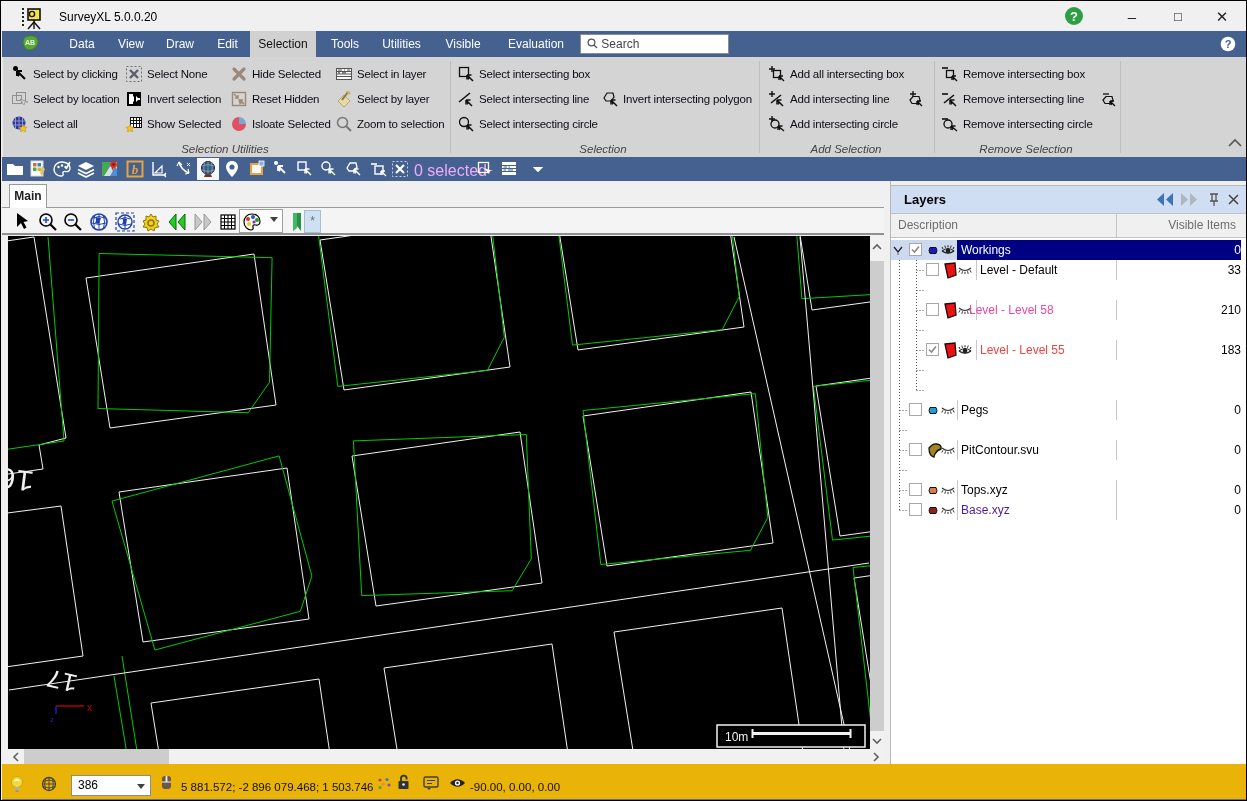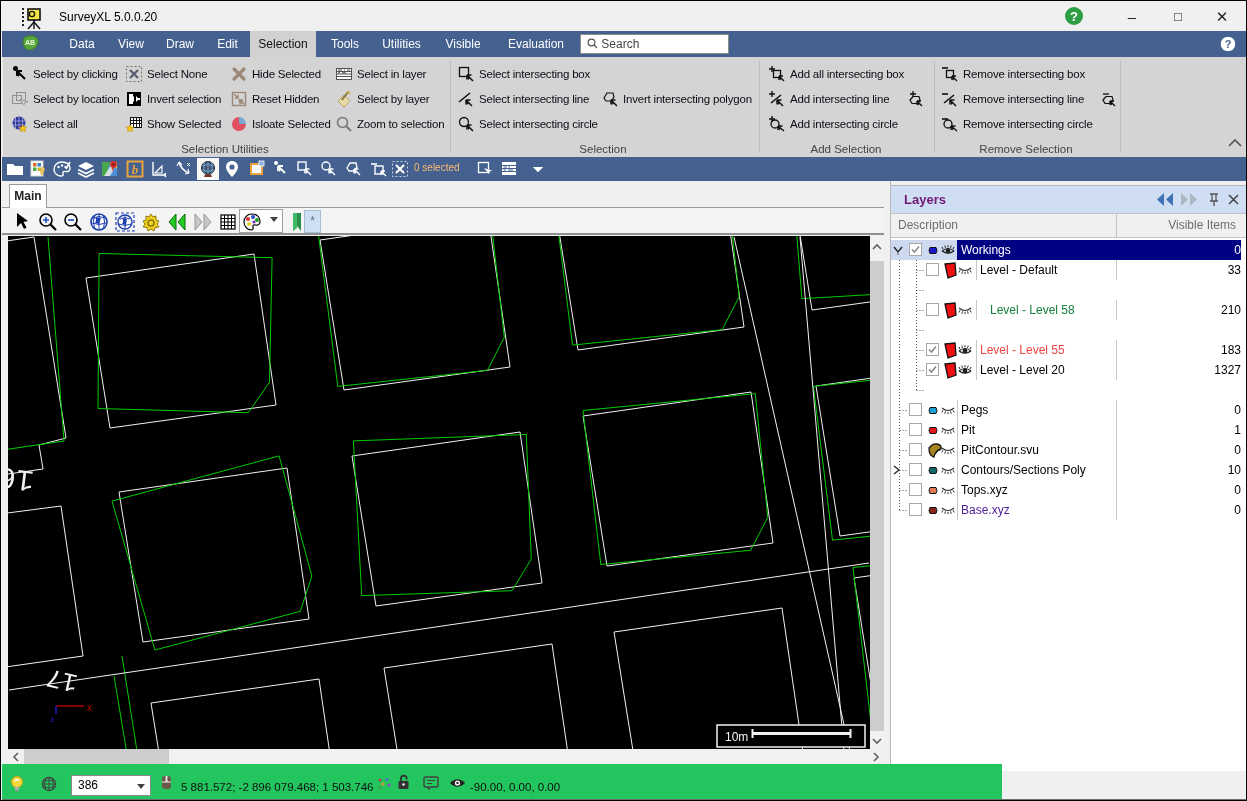--- a/index.html
+++ b/index.html
@@ -11,21 +11,21 @@
 #titlebar .title { position:absolute; left:57px; top:8px; font-size:12px; color:#000; }
 .wbtn { position:absolute; top:0; width:46px; height:29px; text-align:center; line-height:29px; color:#222; font-size:15px; }
 
 #menubar { left:1px; top:30px; width:1245px; height:26px; background:#44618f; }
 #menubar .tab { position:absolute; top:0; height:26px; line-height:26px; color:#fff; font-size:12px; text-align:center; }
 #menubar .tab.active { background:#d2d1d2; color:#111; }
 #searchbox { position:absolute; left:578px; top:3px; width:149px; height:20px; background:#fff; border:1px solid #8c8c8c; color:#444; font-size:12px; line-height:18px; padding-left:6px; }
 
 #ribbon { left:1px; top:56px; width:1245px; height:100px; background:#d5d4d5; border-left:1px solid #e8e8e8; }
 .rsep { position:absolute; top:4px; width:1px; height:92px; background:#bdbcbd; }
-.rgl { position:absolute; top:86px; height:14px; font-size:11.5px; color:#444; text-align:center; }
+.rgl { position:absolute; top:86px; height:14px; font-size:11.5px; color:#444; text-align:center;font-style:italic; }
 .ritem { position:absolute; height:16px; line-height:16px; font-size:11.5px; letter-spacing:-0.2px; color:#0c0c14; white-space:nowrap; }
 .ritem svg { position:absolute; left:0; top:0; }
 .ritem .rlabel { position:absolute; left:21px; top:0; }
 
 #qbar { left:1px; top:156px; width:1245px; height:24px; background:#44618f; }
 .qi { position:absolute; top:3px; width:18px; height:18px; }
 
 #tabrow { left:1px; top:180px; width:884px; height:27px; background:#f0f0f0; border-bottom:1px solid #9a9a9a; }
 #maintab { position:absolute; left:7px; top:3px; width:38px; height:24px; background:#fff; border:1px solid #9a9a9a; border-bottom:none; text-align:center; line-height:22px; font-weight:bold; color:#222; font-size:12px; }
 
@@ -40,30 +40,30 @@
 #vscroll { left:869px; top:235px; width:14px; height:513px; background:#f1f1f1; }
 #vscroll .thumb { position:absolute; left:0; top:25px; width:14px; height:470px; background:#cdcdcd; }
 
 #hscroll { left:7px; top:748px; width:876px; height:15px; background:#f1f1f1; }
 #hscroll .thumb { position:absolute; left:16px; top:0; width:145px; height:15px; background:#cdcdcd; }
 
 #splitter { left:883px; top:180px; width:7px; height:583px; background:#f0f0f0; border-right:1px solid #b8b8b8; }
 
 #layers { left:890px; top:184px; width:356px; height:585px; background:#fff; border-top:1px solid #b8b8b8; }
 #ltitle { position:absolute; left:0; top:0; width:356px; height:27px; background:#cfdef2; }
-#ltitle .cap { position:absolute; left:13px; top:6px; font-weight:bold; font-size:13px; color:#701a75; }
+#ltitle .cap { position:absolute; left:13px; top:6px; font-weight:bold; font-size:13px; color:#000000; }
 #lheader { position:absolute; left:0; top:27px; width:356px; height:25px; background:#f0f0f0; border:1px solid #c3c3c3; border-left:none; color:#6e6e6e; }
 #ltree { position:absolute; left:0; top:52px; width:356px; height:533px; background:#fff; overflow:hidden; }
 .trow { position:absolute; left:0; width:356px; height:20px; }
 .trow .lbl { position:absolute; top:3px; font-size:12px; color:#000; }
 .trow .val { position:absolute; right:6px; top:3px; font-size:12px; color:#000; }
 .cb { position:absolute; top:3px; width:13px; height:13px; background:#fff; border:1px solid #a8a8a8; }
 .colline { position:absolute; top:0; width:1px; height:20px; background:#c8c8c8; }
 
-#statusbar { left:1px; top:763px; width:1000px; height:35px; background:#22c55e; }
+#statusbar { left:1px; top:763px; width:1245px; height:35px; background:#eab308; }
 #statusbar .txt { position:absolute; top:17px; font-size:11.5px; color:#111; white-space:nowrap; }
 #bottomedge { left:1px; top:798px; width:1245px; height:2px; background:#6d6d6d; }
 #combo { position:absolute; left:69px; top:11px; width:80px; height:21px; background:#fff; border:1px solid #8c8c8c; font-size:12px; line-height:19px; padding-left:6px; color:#000; }
 </style>
 </head>
 <body>
 <div class="abs" id="titlebar">
   <svg style="position:absolute;left:18px;top:4px" width="26" height="24" viewBox="0 0 26 24">
     <line x1="3" y1="2" x2="3" y2="22" stroke="#222" stroke-width="2" stroke-dasharray="2,2"></line>
     <rect x="8" y="3" width="12" height="11" fill="#f3e545" stroke="#111" stroke-width="1.6"></rect>
@@ -407,21 +407,21 @@
     </svg>
   <svg class="qi" style="left:368px" viewBox="0 0 18 18">
       <path d="M1 4 H7" stroke="#fff" stroke-width="1.6"></path>
       <rect x="5" y="6" width="8" height="8" fill="none" stroke="#fff" stroke-width="1.4"></rect>
       <path d="M11 11 L16 16 M11 11 L11 15 M11 11 L15 11" stroke="#fff" stroke-width="1.3"></path>
     </svg>
   <svg class="qi" style="left:389px" viewBox="0 0 18 18">
       <rect x="1.5" y="1.5" width="15" height="15" fill="none" stroke="#c8d2e4" stroke-dasharray="2,2"></rect>
       <path d="M5 5 L13 13 M13 5 L5 13" stroke="#fff" stroke-width="2.2"></path>
     </svg>
-  <div style="position:absolute;left:412px;top:5px;color:#fdba74;font-size:10px">0 selected</div>
+  <div style="position:absolute;left:412px;top:5px;color:#f0abfc;font-size:16px">0 selected</div>
   <svg class="qi" style="left:474px" viewBox="0 0 18 18">
       <rect x="2.5" y="2.5" width="10" height="10" fill="none" stroke="#fff" stroke-width="1.3"></rect>
       <path d="M8 8 L13 14 L14 11 L17 11 Z" fill="#fff"></path>
     </svg>
   <svg class="qi" style="left:498px" viewBox="0 0 18 18">
       <rect x="2" y="2" width="14" height="13" fill="#fff"></rect>
       <path d="M2 5.5 H16 M2 8.5 H16 M2 11.5 H16" stroke="#44618f"></path>
       <path d="M3.5 7 H7 M8.5 7 H10 M3.5 10 H6 M8 10 H13" stroke="#44618f" stroke-width="1.2"></path>
     </svg>
   <svg class="qi" style="left:527px" viewBox="0 0 18 18">
@@ -638,21 +638,21 @@
       <div class="trow" style="top:62px">
         <div class="cb" style="left:35px"></div>
         <svg style="position:absolute;left:52px;top:2px" width="15" height="17" viewBox="0 0 15 17">
           <path d="M2 2 L12 1 L13 13 L5 16 Z" fill="#ee1010" stroke="#111" stroke-width="1.3"></path>
         </svg>
         <svg style="position:absolute;left:67px;top:5px" width="14" height="12" viewBox="0 0 14 12">
           <path d="M1 3 Q7 8 13 3" fill="none" stroke="#333" stroke-width="1.2"></path>
           <path d="M2 5.2 L0.8 7.5 M4.5 6.3 L3.8 8.8 M7 6.8 V9.2 M9.5 6.3 L10.2 8.8 M12 5.2 L13.2 7.5" stroke="#333" stroke-width="1"></path>
         </svg>
         <div class="colline" style="left:85px"></div>
-        <div class="lbl" style="left:99px;color:#15803d">Level - Level 58</div>
+        <div class="lbl" style="left:78px;color:#ec4899">Level - Level 58</div>
         <div class="colline" style="left:225px"></div>
         <div class="val" style="color:#000">210</div>
       </div>
       <div class="trow" style="top:102px">
         <div class="cb" style="left:35px"><svg width="11" height="11" viewBox="0 0 11 11">
             <path d="M2 5.5 L4.5 8 L9 2.5" fill="none" stroke="#8a8a8a" stroke-width="1.6"></path>
           </svg></div>
         <svg style="position:absolute;left:52px;top:2px" width="15" height="17" viewBox="0 0 15 17">
           <path d="M2 2 L12 1 L13 13 L5 16 Z" fill="#ee1010" stroke="#111" stroke-width="1.3"></path>
         </svg>
@@ -660,96 +660,47 @@
           <path d="M1 8 Q7 3 13 8" fill="none" stroke="#222" stroke-width="1.2"></path>
           <path d="M2 6 L1 4 M4.5 4.8 L3.8 2.6 M7 4.4 V2.2 M9.5 4.8 L10.2 2.6 M12 6 L13 4" stroke="#222" stroke-width="1"></path>
           <path d="M1 8 Q7 12.5 13 8" fill="none" stroke="#222" stroke-width="1.2"></path>
           <circle cx="7" cy="8" r="2.4" fill="#222"></circle>
         </svg>
         <div class="colline" style="left:85px"></div>
         <div class="lbl" style="left:89px;color:#ef4444">Level - Level 55</div>
         <div class="colline" style="left:225px"></div>
         <div class="val" style="color:#000">183</div>
       </div>
-      <div class="trow" style="top:122px">
-        <div class="cb" style="left:35px"><svg width="11" height="11" viewBox="0 0 11 11">
-            <path d="M2 5.5 L4.5 8 L9 2.5" fill="none" stroke="#8a8a8a" stroke-width="1.6"></path>
-          </svg></div>
-        <svg style="position:absolute;left:52px;top:2px" width="15" height="17" viewBox="0 0 15 17">
-          <path d="M2 2 L12 1 L13 13 L5 16 Z" fill="#ee1010" stroke="#111" stroke-width="1.3"></path>
-        </svg>
-        <svg style="position:absolute;left:67px;top:3px" width="14" height="14" viewBox="0 0 14 14">
-          <path d="M1 8 Q7 3 13 8" fill="none" stroke="#222" stroke-width="1.2"></path>
-          <path d="M2 6 L1 4 M4.5 4.8 L3.8 2.6 M7 4.4 V2.2 M9.5 4.8 L10.2 2.6 M12 6 L13 4" stroke="#222" stroke-width="1"></path>
-          <path d="M1 8 Q7 12.5 13 8" fill="none" stroke="#222" stroke-width="1.2"></path>
-          <circle cx="7" cy="8" r="2.4" fill="#222"></circle>
-        </svg>
-        <div class="colline" style="left:85px"></div>
-        <div class="lbl" style="left:89px;color:#000">Level - Level 20</div>
-        <div class="colline" style="left:225px"></div>
-        <div class="val" style="color:#000">1327</div>
-      </div>
       <div class="trow" style="top:162px">
         <div class="cb" style="left:18px"></div>
         <svg style="position:absolute;left:37px;top:6px" width="10" height="9" viewBox="0 0 10 9">
           <path d="M2 1.5 H8 L9 4.5 L8 7.5 H2 L1 4.5 Z" fill="#18a0d8" stroke="#111" stroke-width="1"></path>
         </svg>
         <svg style="position:absolute;left:50px;top:5px" width="14" height="12" viewBox="0 0 14 12">
           <path d="M1 3 Q7 8 13 3" fill="none" stroke="#333" stroke-width="1.2"></path>
           <path d="M2 5.2 L0.8 7.5 M4.5 6.3 L3.8 8.8 M7 6.8 V9.2 M9.5 6.3 L10.2 8.8 M12 5.2 L13.2 7.5" stroke="#333" stroke-width="1"></path>
         </svg>
         <div class="colline" style="left:66px"></div>
         <div class="lbl" style="left:70px;color:#000">Pegs</div>
         <div class="colline" style="left:225px"></div>
         <div class="val" style="color:#000">0</div>
       </div>
-      <div class="trow" style="top:182px">
-        <div class="cb" style="left:18px"></div>
-        <svg style="position:absolute;left:37px;top:6px" width="10" height="9" viewBox="0 0 10 9">
-          <path d="M2 1.5 H8 L9 4.5 L8 7.5 H2 L1 4.5 Z" fill="#e01818" stroke="#111" stroke-width="1"></path>
-        </svg>
-        <svg style="position:absolute;left:50px;top:5px" width="14" height="12" viewBox="0 0 14 12">
-          <path d="M1 3 Q7 8 13 3" fill="none" stroke="#333" stroke-width="1.2"></path>
-          <path d="M2 5.2 L0.8 7.5 M4.5 6.3 L3.8 8.8 M7 6.8 V9.2 M9.5 6.3 L10.2 8.8 M12 5.2 L13.2 7.5" stroke="#333" stroke-width="1"></path>
-        </svg>
-        <div class="colline" style="left:66px"></div>
-        <div class="lbl" style="left:70px;color:#000">Pit</div>
-        <div class="colline" style="left:225px"></div>
-        <div class="val" style="color:#000">1</div>
-      </div>
       <div class="trow" style="top:202px">
         <div class="cb" style="left:18px"></div>
         <svg style="position:absolute;left:36px;top:2px" width="16" height="17" viewBox="0 0 16 17">
           <path d="M2 6 Q6 1 10 2 Q15 3 14 7 Q10 8 8 12 Q7 14 7 15 Q2 14 2 6 Z" fill="#a3841f" stroke="#111" stroke-width="1.3"></path>
         </svg>
         <svg style="position:absolute;left:50px;top:5px" width="14" height="12" viewBox="0 0 14 12">
           <path d="M1 3 Q7 8 13 3" fill="none" stroke="#333" stroke-width="1.2"></path>
           <path d="M2 5.2 L0.8 7.5 M4.5 6.3 L3.8 8.8 M7 6.8 V9.2 M9.5 6.3 L10.2 8.8 M12 5.2 L13.2 7.5" stroke="#333" stroke-width="1"></path>
         </svg>
         <div class="colline" style="left:66px"></div>
         <div class="lbl" style="left:70px;color:#000000">PitContour.svu</div>
         <div class="colline" style="left:225px"></div>
         <div class="val" style="color:#000">0</div>
-      </div>
-      <div class="trow" style="top:222px">
-        <svg style="position:absolute;left:2px;top:5px" width="10" height="12" viewBox="0 0 10 12">
-          <path d="M1 1 L6 5 L1 9" fill="none" stroke="#222" stroke-width="1.3"></path>
-        </svg>
-        <div class="cb" style="left:18px"></div>
-        <svg style="position:absolute;left:37px;top:6px" width="10" height="9" viewBox="0 0 10 9">
-          <path d="M2 1.5 H8 L9 4.5 L8 7.5 H2 L1 4.5 Z" fill="#106868" stroke="#111" stroke-width="1"></path>
-        </svg>
-        <svg style="position:absolute;left:50px;top:5px" width="14" height="12" viewBox="0 0 14 12">
-          <path d="M1 3 Q7 8 13 3" fill="none" stroke="#333" stroke-width="1.2"></path>
-          <path d="M2 5.2 L0.8 7.5 M4.5 6.3 L3.8 8.8 M7 6.8 V9.2 M9.5 6.3 L10.2 8.8 M12 5.2 L13.2 7.5" stroke="#333" stroke-width="1"></path>
-        </svg>
-        <div class="colline" style="left:66px"></div>
-        <div class="lbl" style="left:70px;color:#000">Contours/Sections Poly</div>
-        <div class="colline" style="left:225px"></div>
-        <div class="val" style="color:#000">10</div>
       </div>
       <div class="trow" style="top:242px">
         <div class="cb" style="left:18px"></div>
         <svg style="position:absolute;left:37px;top:6px" width="10" height="9" viewBox="0 0 10 9">
           <path d="M2 1.5 H8 L9 4.5 L8 7.5 H2 L1 4.5 Z" fill="#e07850" stroke="#111" stroke-width="1"></path>
         </svg>
         <svg style="position:absolute;left:50px;top:5px" width="14" height="12" viewBox="0 0 14 12">
           <path d="M1 3 Q7 8 13 3" fill="none" stroke="#333" stroke-width="1.2"></path>
           <path d="M2 5.2 L0.8 7.5 M4.5 6.3 L3.8 8.8 M7 6.8 V9.2 M9.5 6.3 L10.2 8.8 M12 5.2 L13.2 7.5" stroke="#333" stroke-width="1"></path>
         </svg>

